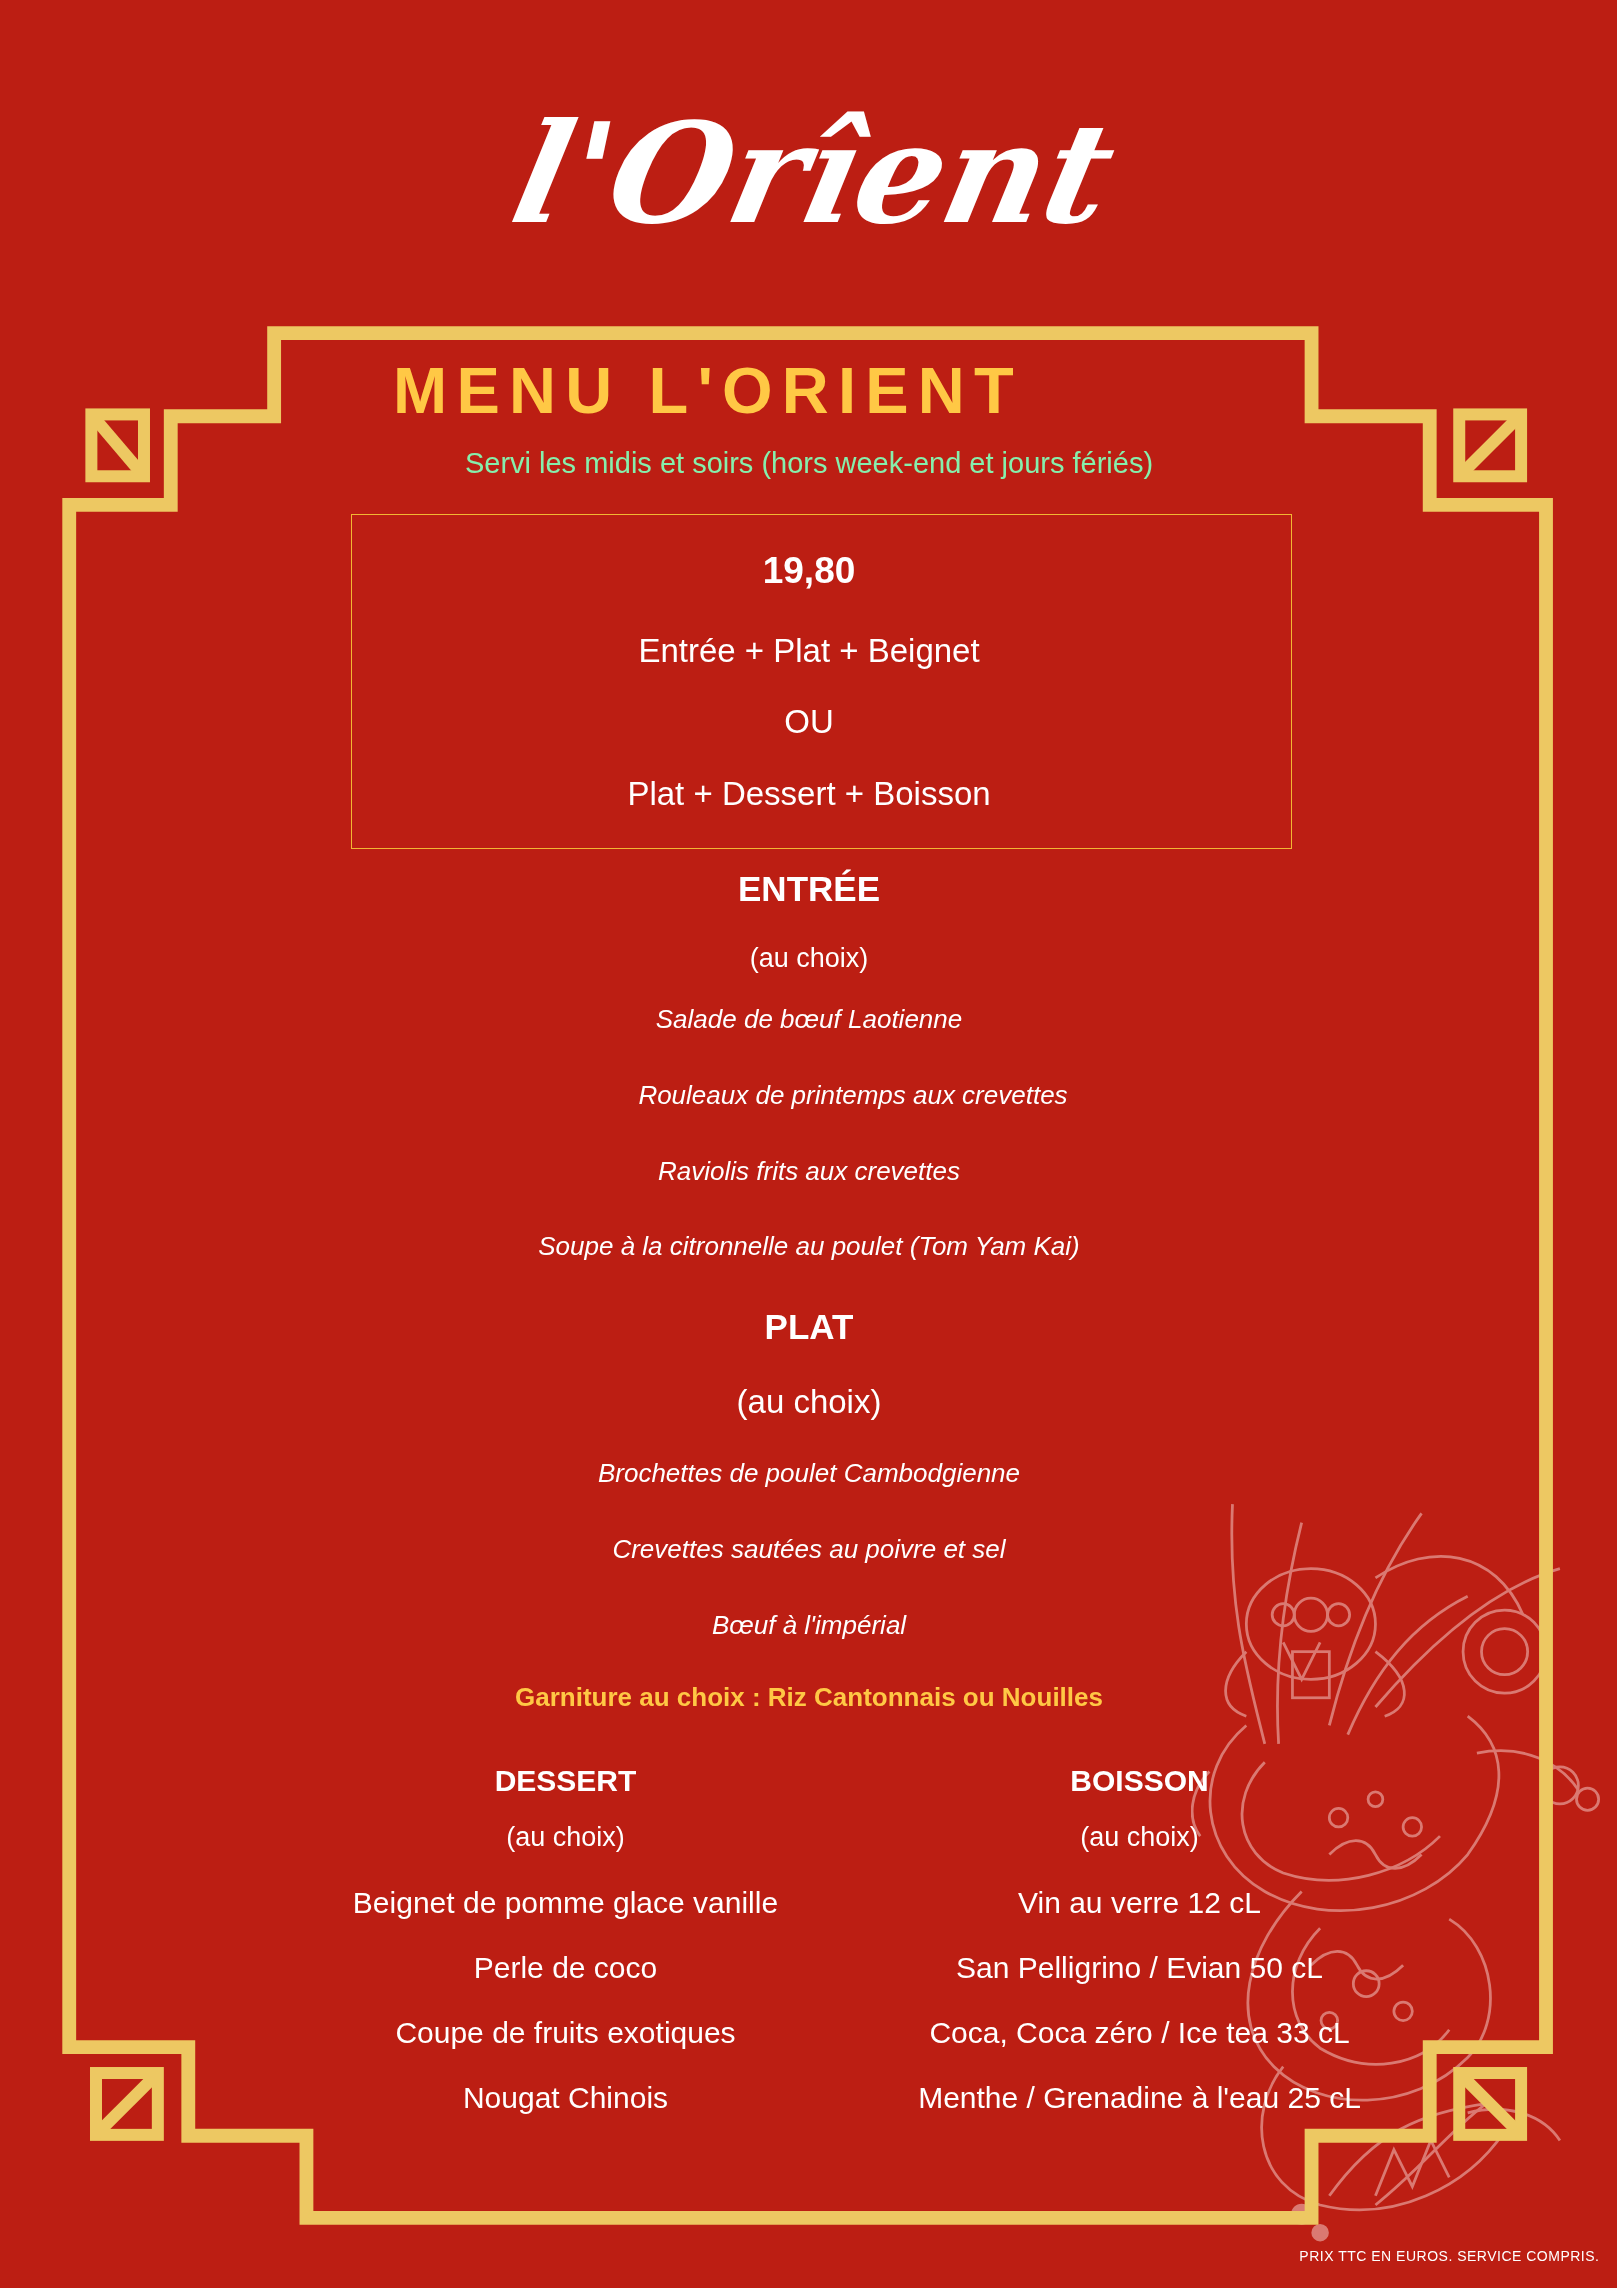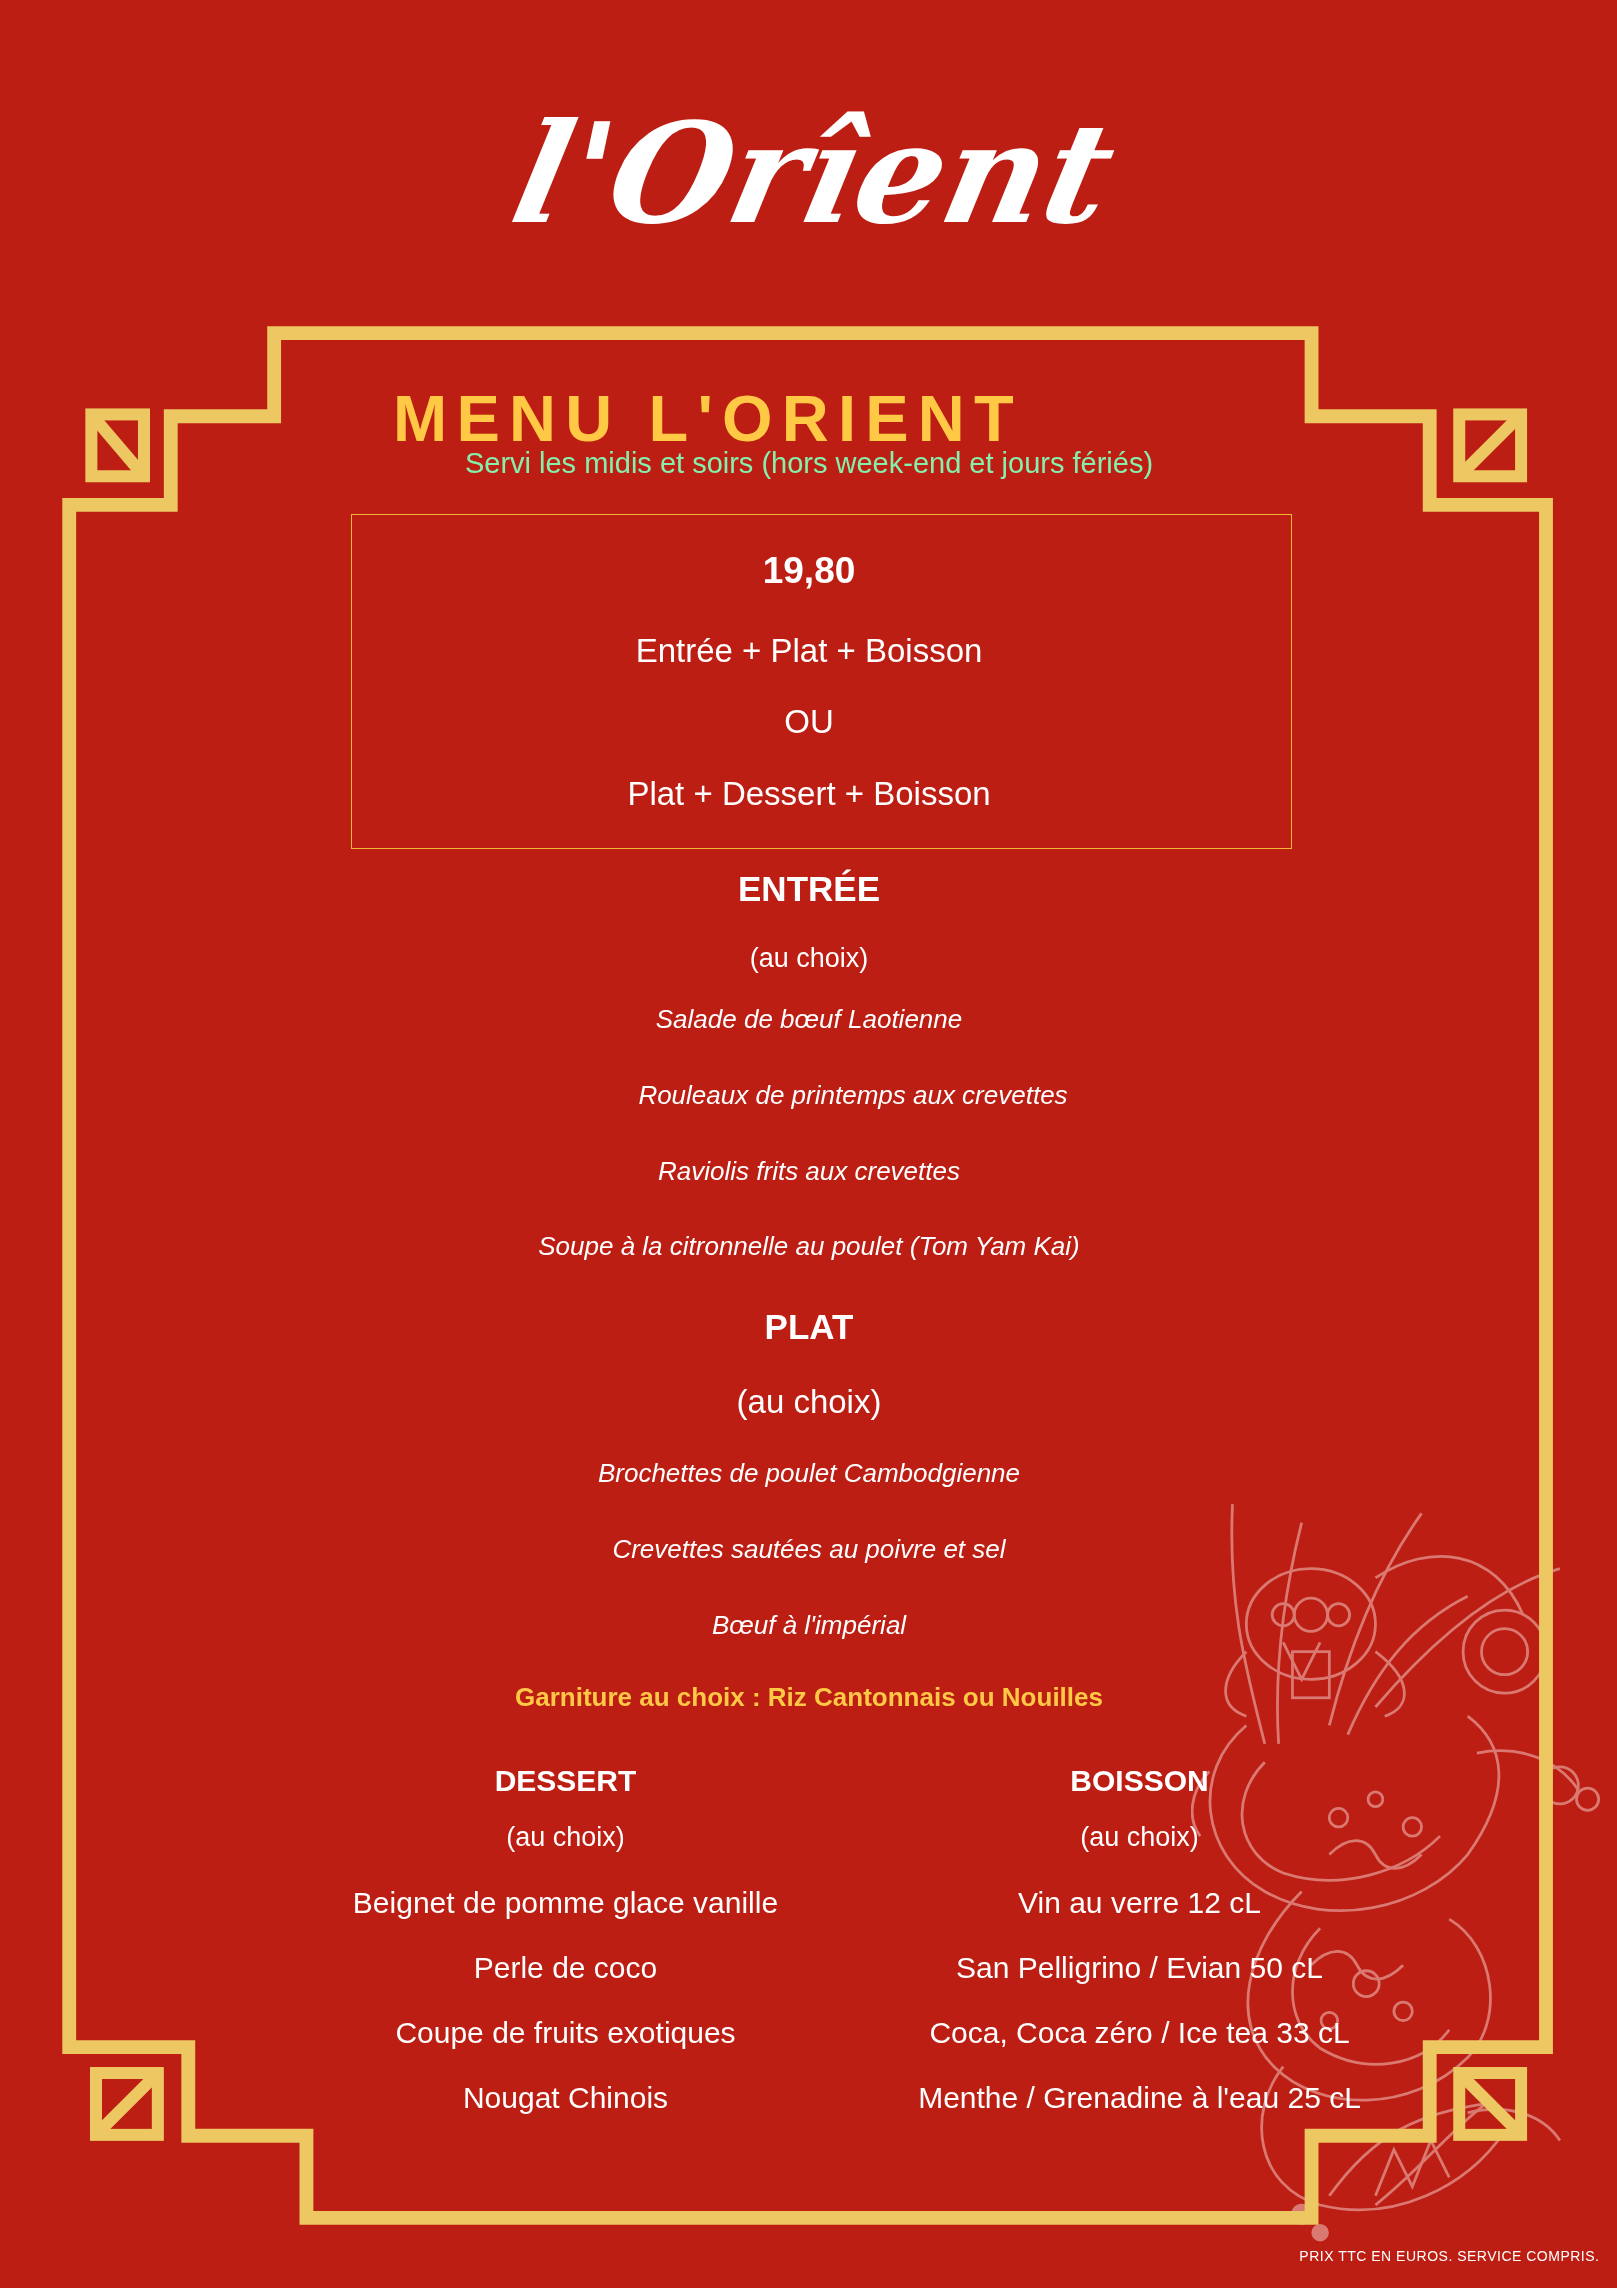--- a/index.html
+++ b/index.html
@@ -8,21 +8,21 @@
     font-family: "Liberation Sans", "DejaVu Sans", sans-serif; color: #ffffff;
   }
   .abs { position: absolute; }
   .logo {
     left: 0; width: 1618px; top: 65px; height: 212px; text-align: center;
   }
   .logo svg { display: block; margin: 0 auto; }
   .frame { left: 0; top: 0; }
   .title {
     left: 0; width: 1416px; top: 349px; text-align: center;
-    color: #FFC845; font-size: 65px; font-weight: bold; letter-spacing: 9.2px; line-height: 83px; margin-top: 28px;
+    color: #FFC845; font-size: 65px; font-weight: bold; letter-spacing: 9.2px; line-height: 83px;
   }
   .subtitle {
     left: 0; width: 1618px; top: 445px; text-align: center;
     font-size: 29px; line-height: 37px; color: #86efac;
   }
   .price-box {
     left: 351px; top: 514px; width: 941px; height: 335px;
     border: 1.8px solid #F2B733; box-sizing: border-box;
   }
   .line { left: 0; width: 1618px; text-align: center; }
@@ -122,21 +122,21 @@
     <rect x="1581" y="2246" width="67" height="67"></rect>
     <line x1="1581" y1="2246" x2="1648" y2="2313"></line>
   </g>
 </svg>
 
 <div class="abs title">MENU L'ORIENT</div>
 <div class="abs subtitle">Servi les midis et soirs (hors week-end et jours fériés)</div>
 
 <div class="abs price-box"></div>
 <div class="abs line price" style="top:550px;">19,80</div>
-<div class="abs line combo" style="top:632px;">Entrée + Plat + Boisson</div>
+<div class="abs line combo" style="top:632px;">Entrée + Plat + Beignet</div>
 <div class="abs line combo" style="top:703px;">OU</div>
 <div class="abs line combo" style="top:775px;">Plat + Dessert + Boisson</div>
 
 <div class="abs line sec-title" style="top:869px;">ENTRÉE</div>
 <div class="abs line choice-sm" style="top:943px;">(au choix)</div>
 <div class="abs line item" style="top:1004px;">Salade de bœuf Laotienne</div>
 <div class="abs line item" style="top:1080px;padding-left:44px;">Rouleaux de printemps aux crevettes</div>
 <div class="abs line item" style="top:1156px;">Raviolis frits aux crevettes</div>
 <div class="abs line item" style="top:1231px;">Soupe à la citronnelle au poulet (Tom Yam Kai)</div>
 

